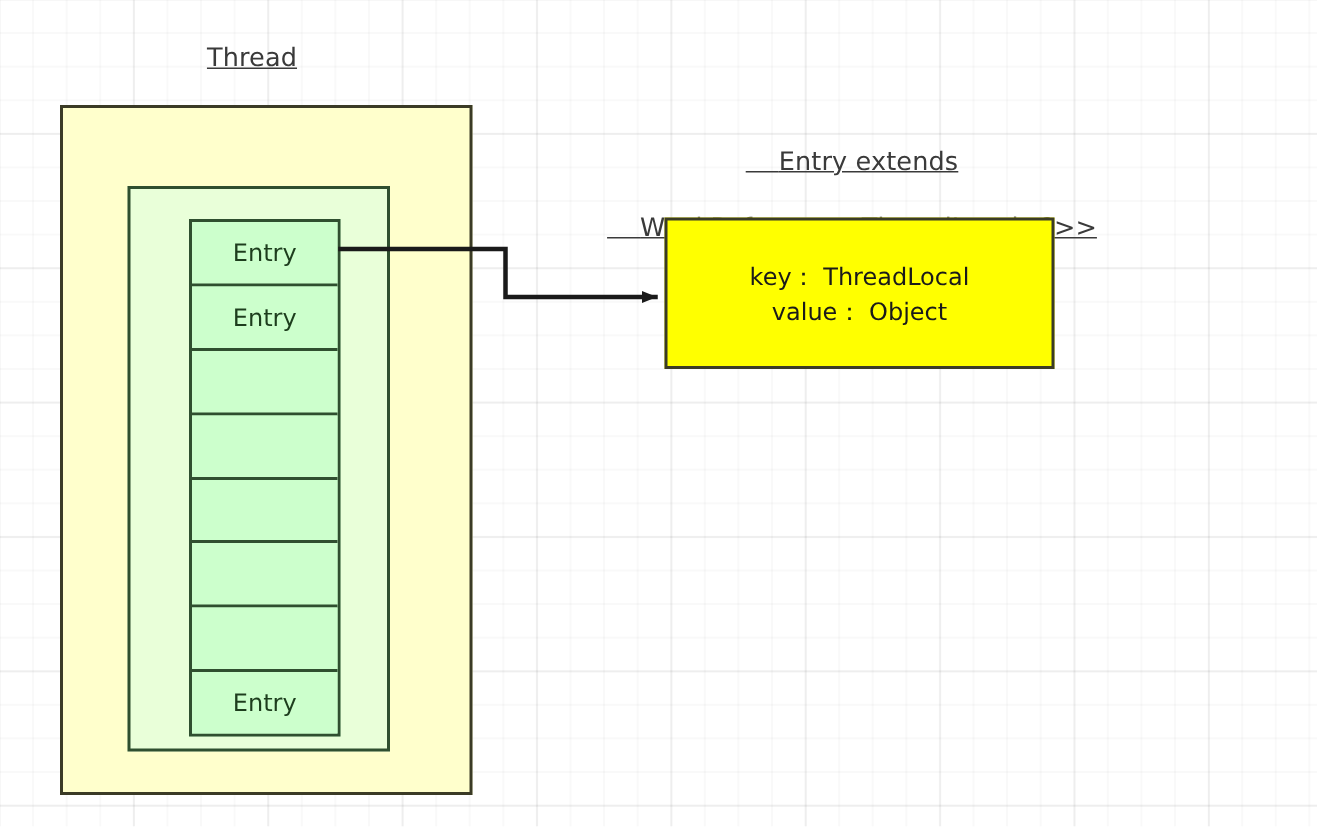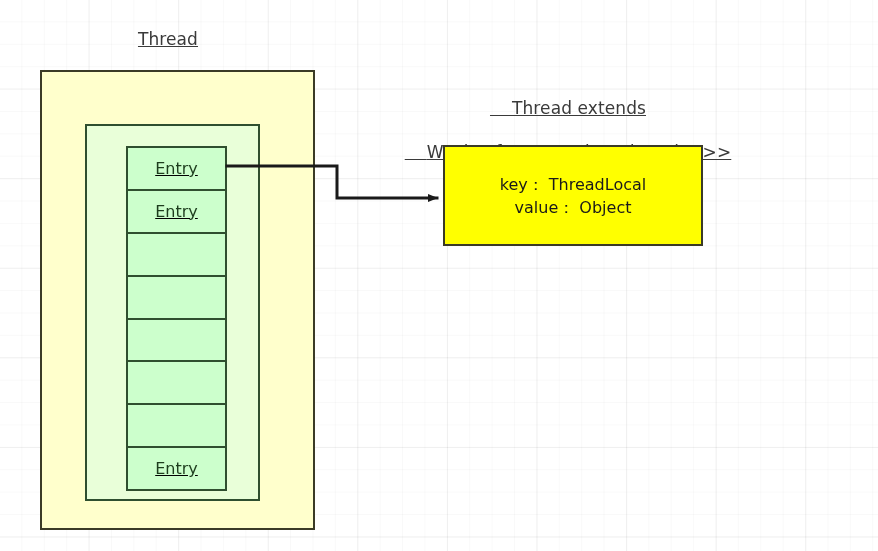--- a/index.html
+++ b/index.html
@@ -82,21 +82,20 @@
     position: absolute;
     left: 126px;
     top: 146px;
     width: 101px;
     height: 345px;
     border: 2px solid #2f4f2f;
     box-sizing: border-box;
     background: #ccffcc;
     display: flex;
     flex-direction: column;
-    text-decoration: underline;
   }
   .entry-cell {
     flex: 1 1 0;
     background: #ccffcc;
     border-bottom: 2px solid #2f4f2f;
     box-sizing: border-box;
     display: flex;
     align-items: center;
     justify-content: center;
     color: #1d3d1d;
@@ -160,21 +159,21 @@
     <div class="entry-cell">Entry</div>
     <div class="entry-cell"></div>
     <div class="entry-cell"></div>
     <div class="entry-cell"></div>
     <div class="entry-cell"></div>
     <div class="entry-cell"></div>
     <div class="entry-cell">Entry</div>
   </div>
 
   <div class="lbl" id="kv-title">
-    <span>Thread extends</span><br>
+    <span>Entry extends</span><br>
     <span>WeakReference&lt;ThreadLocal&lt;?&gt;&gt;</span>
   </div>
 
   <div id="kv-box">
     <div class="kv-line">key： ThreadLocal</div>
     <div class="kv-line">value： Object</div>
   </div>
 
   <svg id="connector" viewBox="0 0 878 551" xmlns="http://www.w3.org/2000/svg">
     <defs>

